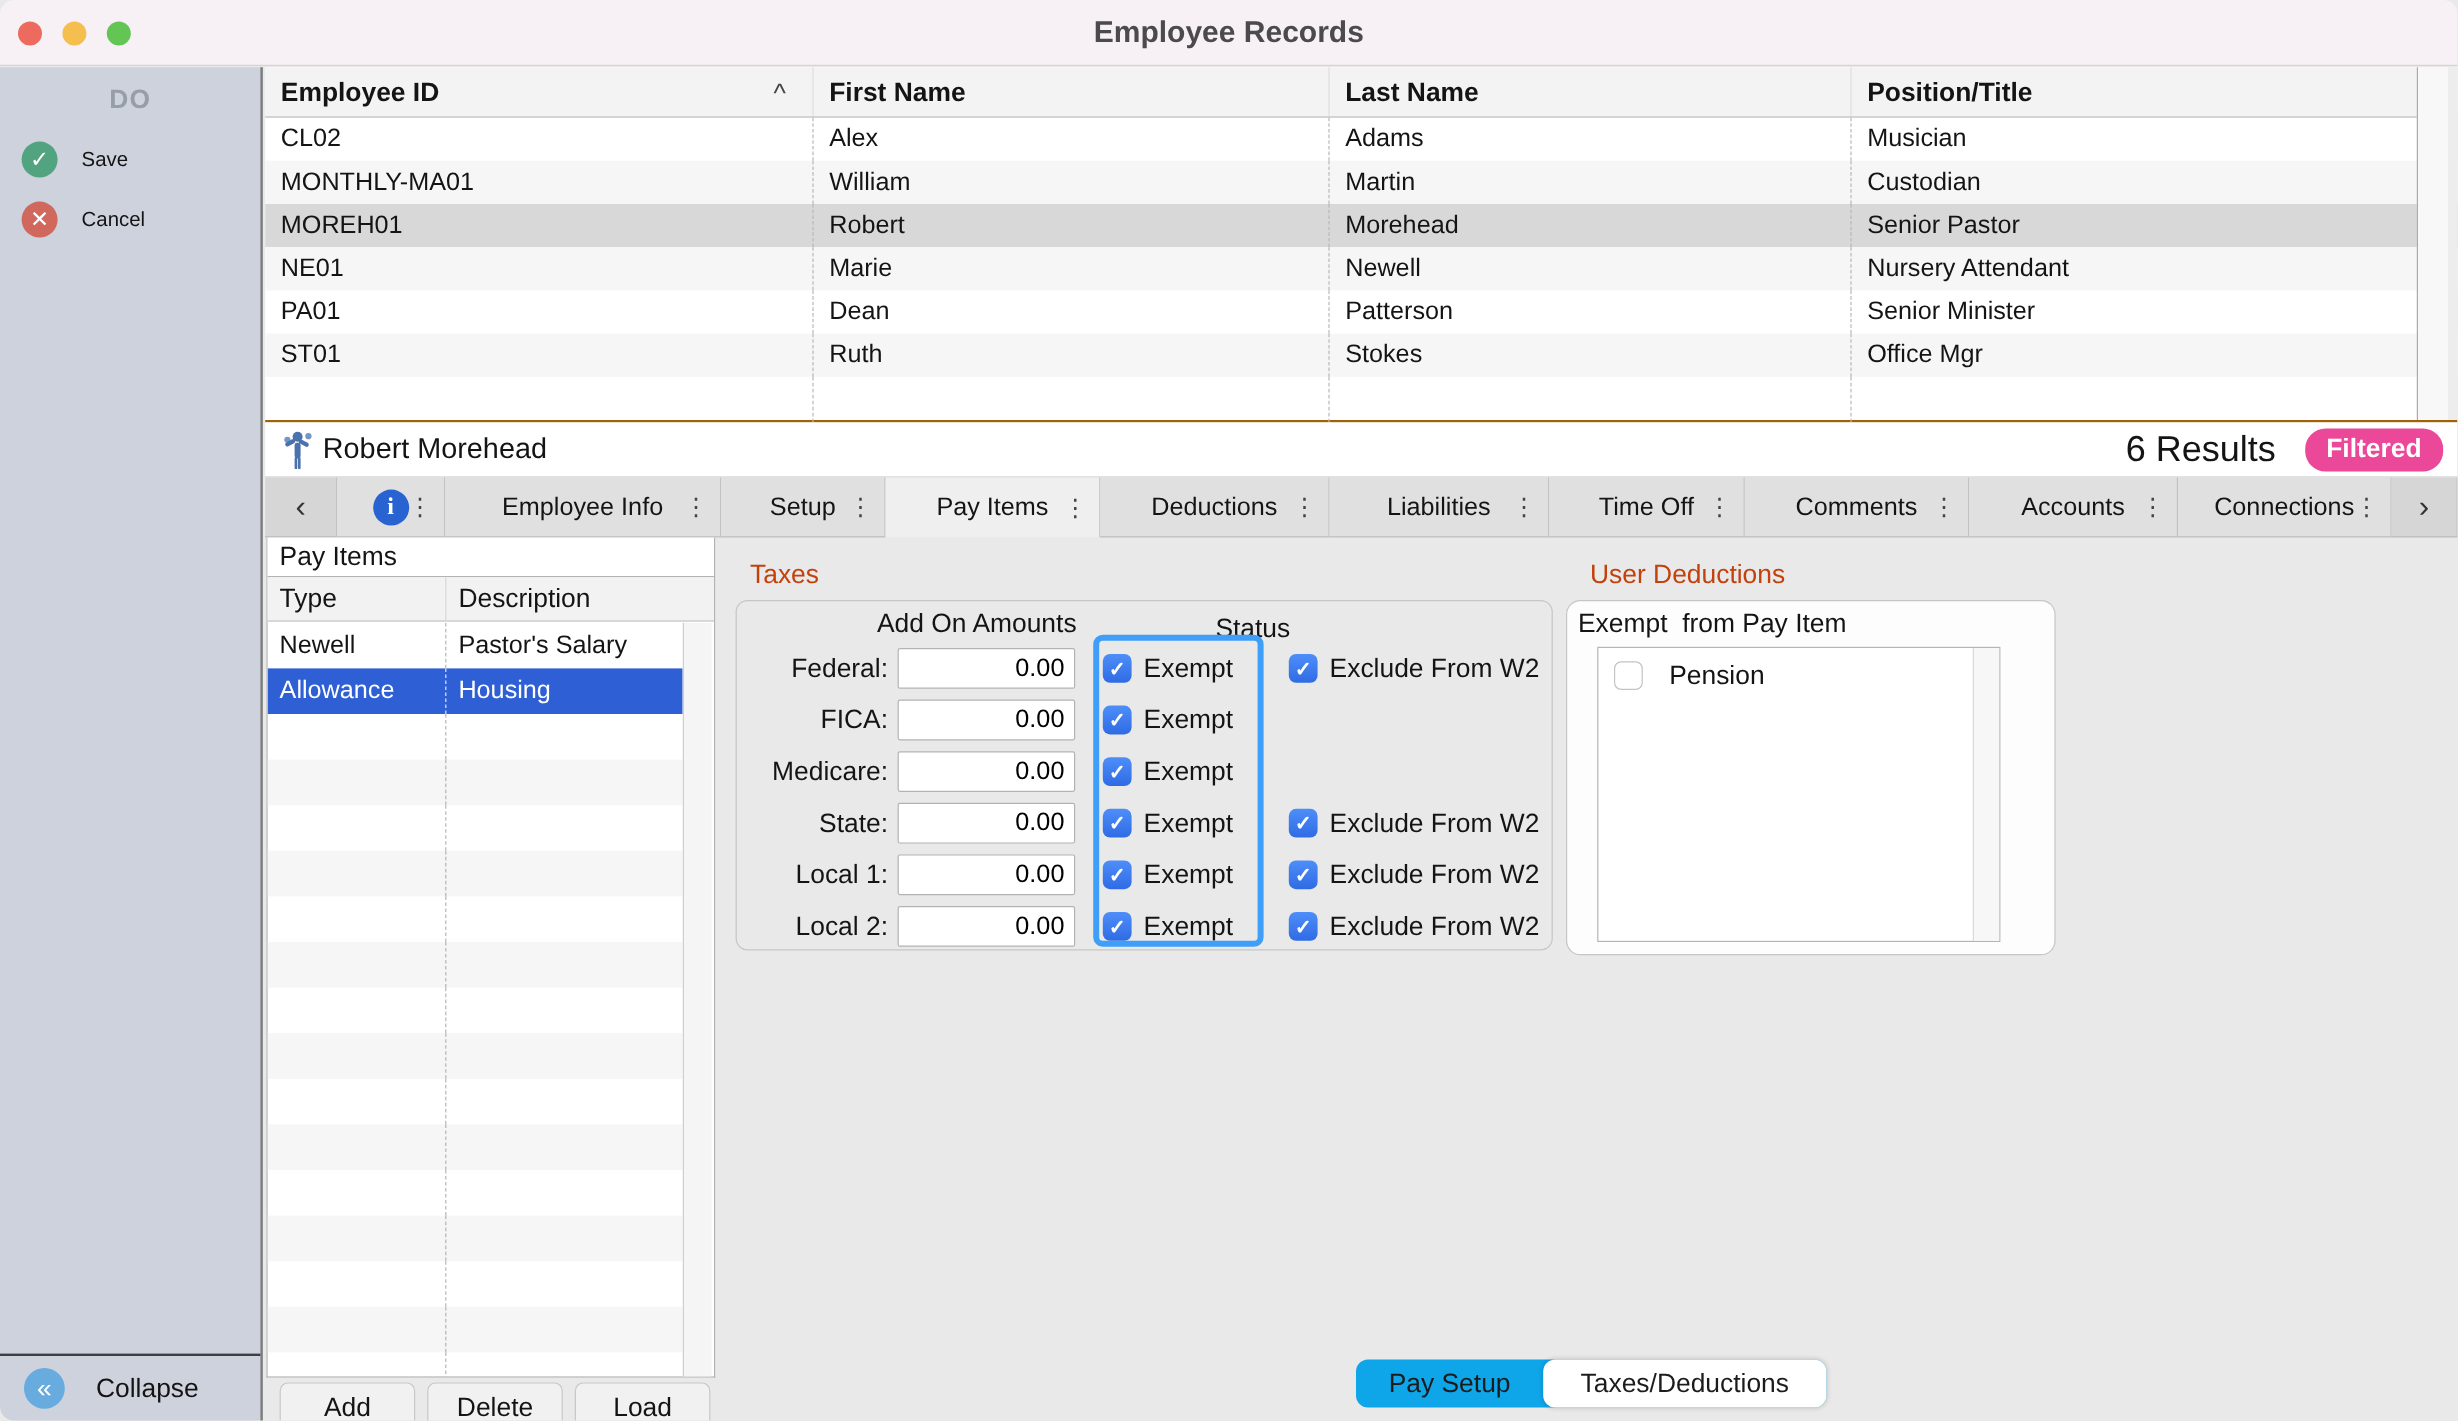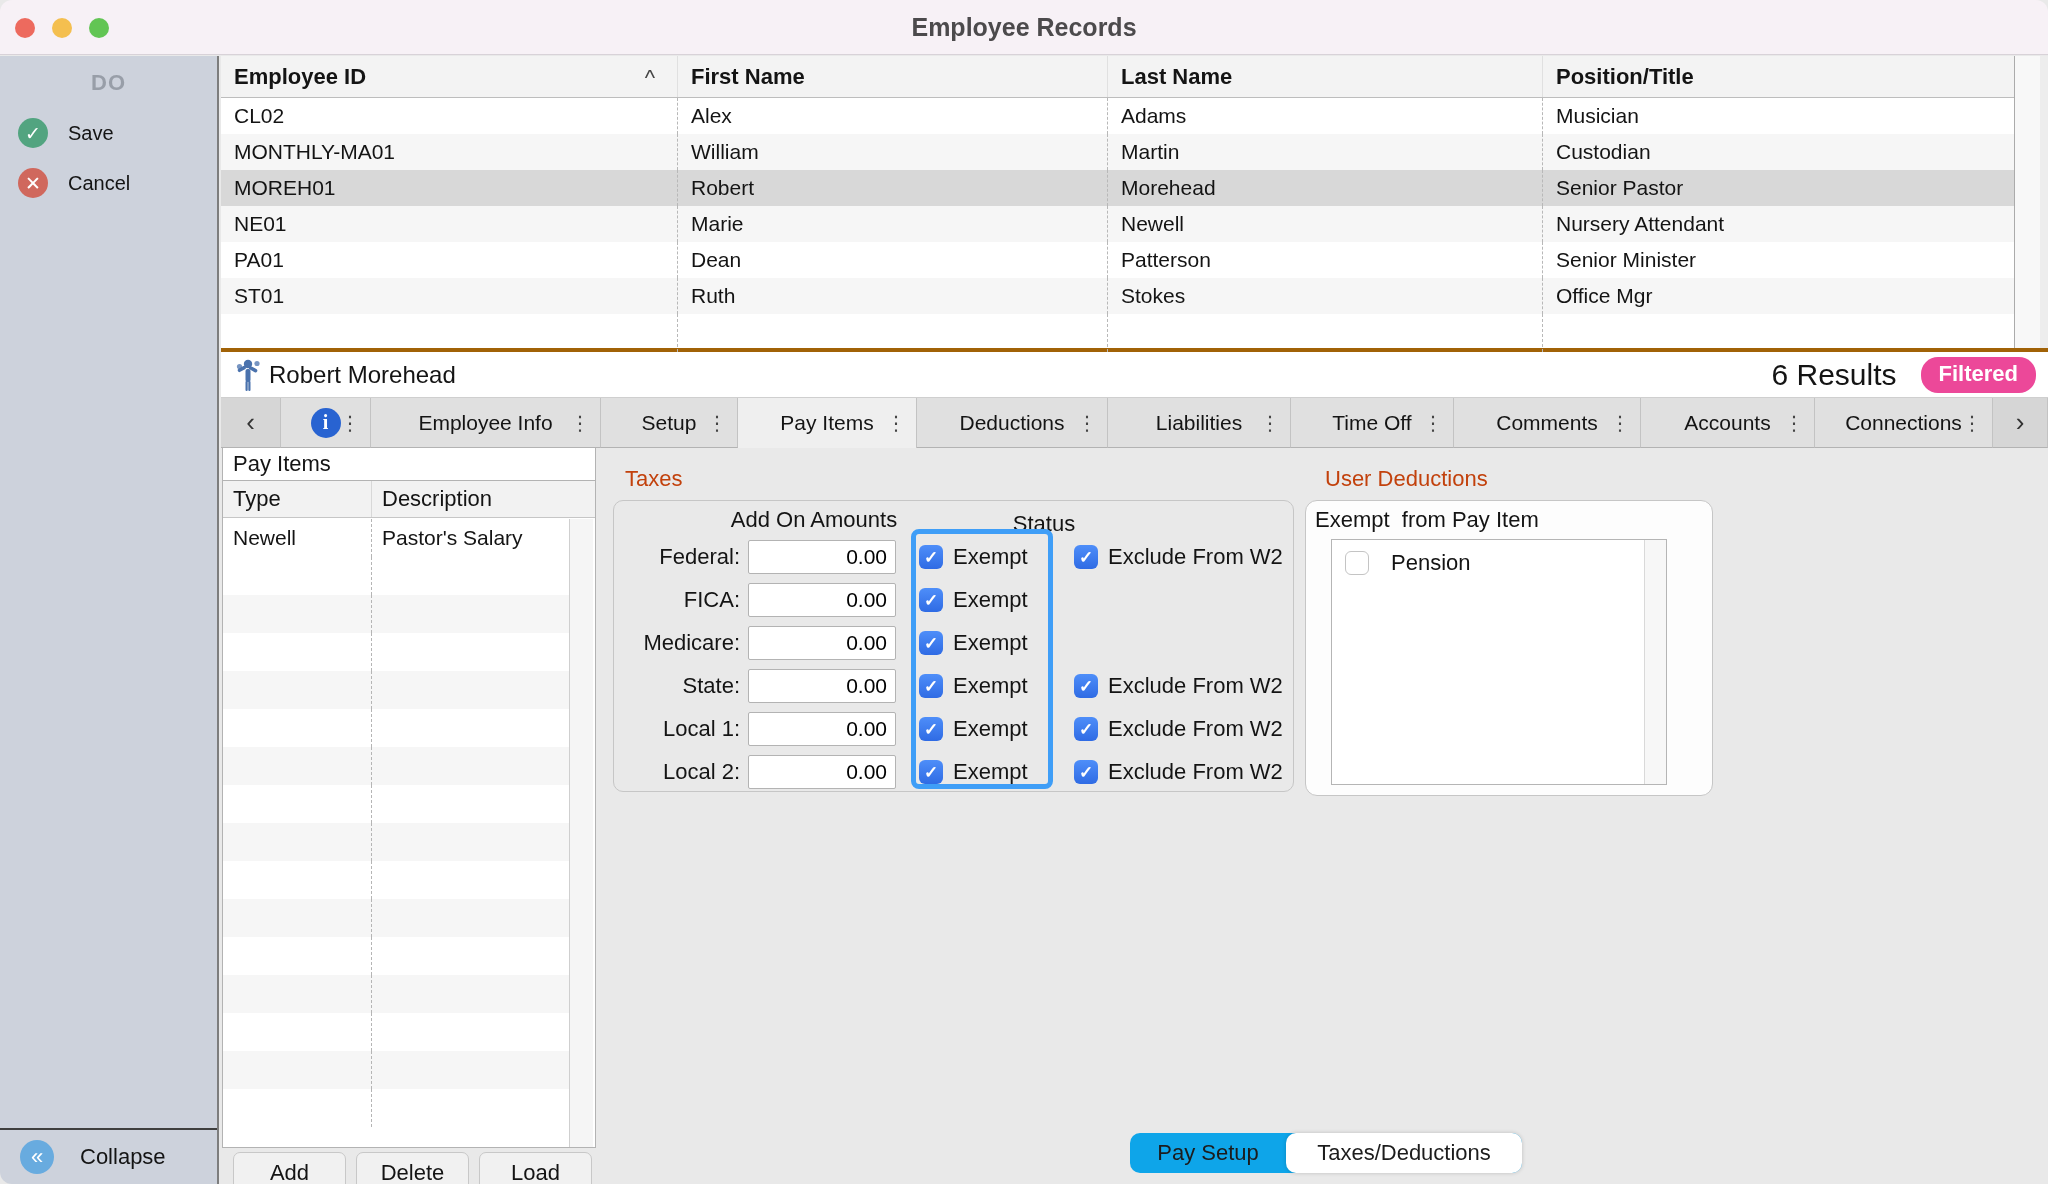--- a/index.html
+++ b/index.html
@@ -21,31 +21,31 @@
   .sidebar { position:absolute; left:0; top:56px; width:219px; height:1128px;
              background:#cdd2dc; border-right:2px solid #7d7d7d; }
   .do-label { position:absolute; top:14px; left:0; right:0; text-align:center;
               font-size:22px; font-weight:bold; color:#989ea8; letter-spacing:1px; }
   .side-item { position:absolute; left:18px; display:flex; align-items:center; gap:20px;
                cursor:default; }
   .side-item.save{ top:62px; } .side-item.cancel{ top:112px; }
   .round-ic { width:30px; height:30px; border-radius:50%; color:#fff; font-size:19px;
               display:flex; align-items:center; justify-content:center; }
   .round-ic.green{ background:#52a480; } .round-ic.red{ background:#d0685d; }
-  .side-item span.lbl { font-size:20px; }
+  .side-item span.lbl { font-size:17px; }
   .collapse-sec { position:absolute; left:0; bottom:0; width:100%; height:56px;
                   border-top:2px solid #3f3f3f; display:flex; align-items:center; }
   .collapse-ic { width:34px; height:34px; border-radius:50%; background:#68abdf; color:#fff;
                  font-size:22px; display:flex; align-items:center; justify-content:center;
                  margin-left:20px; }
   .collapse-lbl { font-size:22px; margin-left:26px; }
 
   
   .emp-table { position:absolute; left:221px; top:56px; width:1827px; height:296px;
-               background:#fff; border-bottom:4px solid #a16207; }
+               background:#fff; border-bottom:2px solid #a16207; }
   .egrid { display:grid; grid-template-columns:456px 430px 435px 472px; }
   .ehead { height:42px; background:#f3f3f3; border-bottom:1px solid #bdbdbd; }
   .ehead .hc { line-height:41px; font-size:22px; font-weight:bold; padding-left:13px;
                position:relative; }
   .ehead .hc + .hc { border-left:1px solid #e0e0e0; }
   .sort-caret { position:absolute; right:22px; top:1px; font-size:22px; font-weight:normal;
                 color:#444; }
   .erow { height:36px; }
   .erow .c { line-height:36px; font-size:21px; padding-left:13px; white-space:nowrap;
              overflow:hidden; }
@@ -307,20 +307,24 @@
       <div class="pp-title">Pay Items</div>
       <div class="pp-cols">
         <div class="pc type">Type</div>
         <div class="pc desc">Description</div>
       </div>
       <div class="pp-list" id="pay-list">
           <div class="prow">
             <div class="pcell type">Newell</div>
             <div class="pcell desc">Pastor's Salary</div>
           </div>
+          <div class="prow sel">
+            <div class="pcell type">Allowance</div>
+            <div class="pcell desc">Housing</div>
+          </div>
           <div class="prow">
             <div class="pcell type"></div>
             <div class="pcell desc"></div>
           </div>
           <div class="prow alt">
             <div class="pcell type"></div>
             <div class="pcell desc"></div>
           </div>
           <div class="prow">
             <div class="pcell type"></div>

